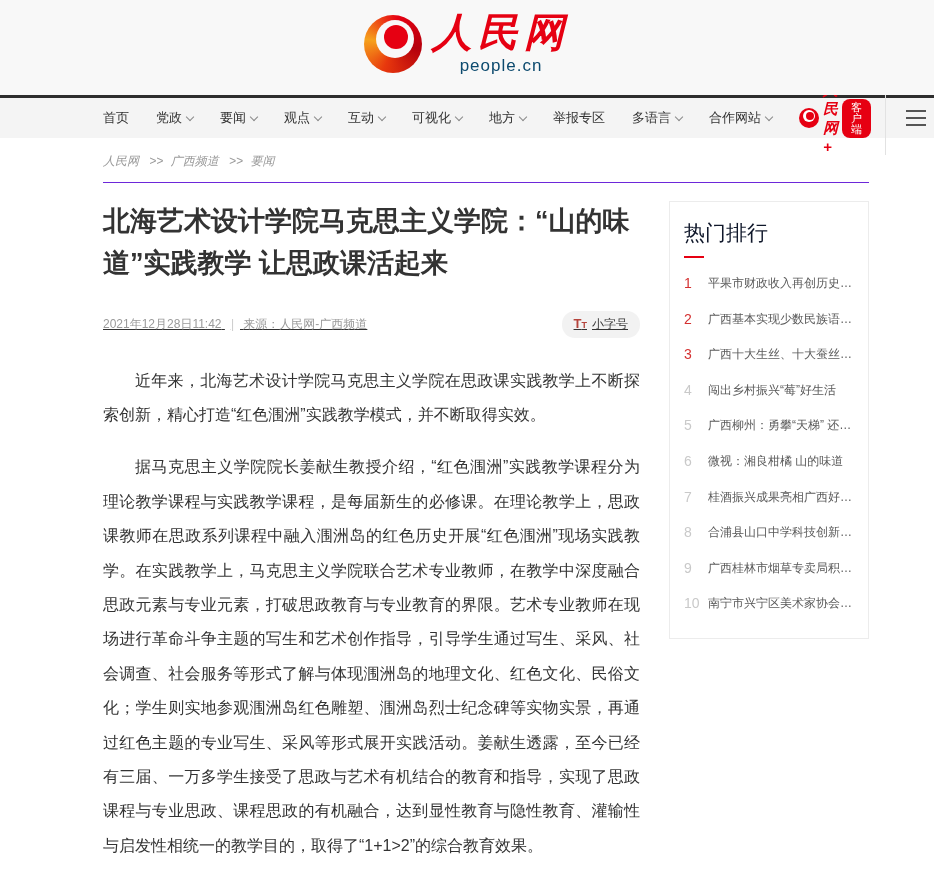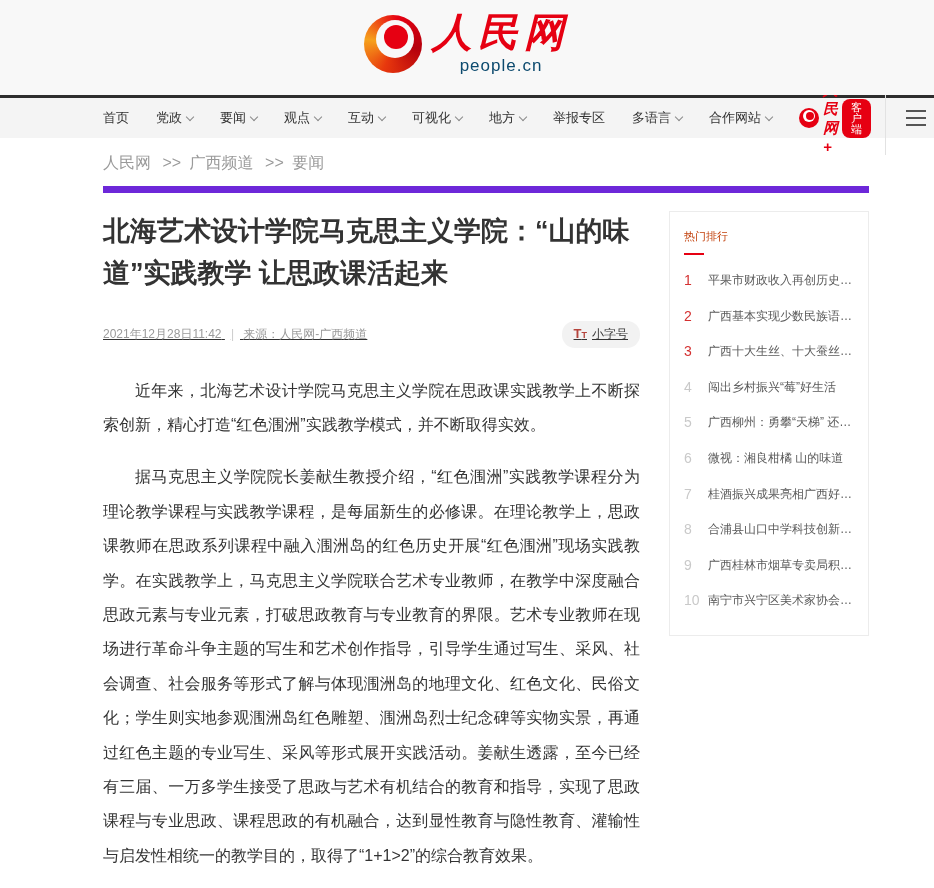--- a/index.html
+++ b/index.html
@@ -53,22 +53,22 @@
   .badge-pill { background:#e60012; color:#fff; font-size:11px; border-radius:8px;
                 padding:3px 9px; line-height:1; }
   .burger-wrap { padding:0 20px; border-right:1px solid #e2e2e2; height:100%;
                  display:flex; align-items:center; cursor:pointer; }
   .burger { width:20px; height:2.5px; background:#555; position:relative; }
   .burger::before, .burger::after { content:""; position:absolute; left:0;
     width:20px; height:2.5px; background:#555; }
   .burger::before { top:-7px; } .burger::after { top:7px; }
 
   
-  .breadcrumb { padding:15px 0 12px; font-size:16px; color:#9a9a9a;
-                border-bottom:7px solid #6d28d9; }
+  .breadcrumb { padding:15px 0 12px; font-size:12px; color:#9a9a9a;
+                border-bottom:1px solid #6d28d9;font-style:italic; }
   .breadcrumb span { margin-right:4px; }
   .crumb-sep { margin:0 3px; }
 
   
   .main { display:flex; align-items:flex-start; gap:29px; margin-top:18px; }
   .article-col { width:537px; flex:0 0 537px; }
 
   .article-title { font-size:27px; font-weight:bold; color:#333; line-height:1.55;
                    margin:0 0 26px; }
   .meta-row { display:flex; align-items:center; justify-content:space-between;text-decoration:underline; }
@@ -80,21 +80,21 @@
   .t-big { color:#b5443c; font-weight:bold; font-size:13px; line-height:1; }
   .t-small { color:#b5443c; font-weight:bold; font-size:9px; line-height:1; }
 
   .article-body { margin-top:26px; }
   .article-body p { font-size:16px; color:#333; line-height:2.15; text-indent:2em;
                     margin:0 0 18px; text-align:justify; }
 
   
   .sidebar { width:200px; flex:0 0 200px; border:1px solid #ececec;
              padding:17px 14px 8px; background:#fff; }
-  .sidebar-title { font-size:11px; color:#c2410c; }
+  .sidebar-title { font-size:21px; color:#0f172a; }
   .sidebar-title::after { content:""; display:block; width:20px; height:2px;
                           background:#e60012; margin-top:9px; }
   .hot-list { list-style:none; margin:16px 0 0; padding:0; }
   .hot-item { display:flex; align-items:flex-start; gap:8px; margin-bottom:16px;
               cursor:pointer; }
   .rank { flex:0 0 16px; font-size:14px; color:#c9c9c9; line-height:1.4;
           text-align:left; }
   .hot-item:nth-of-type(-n+3) .rank { color:#d43030; }
   .hot-text { font-size:12px; color:#5a5a5a; line-height:1.5; white-space:nowrap;
               overflow:hidden; text-overflow:ellipsis; width:150px; }

